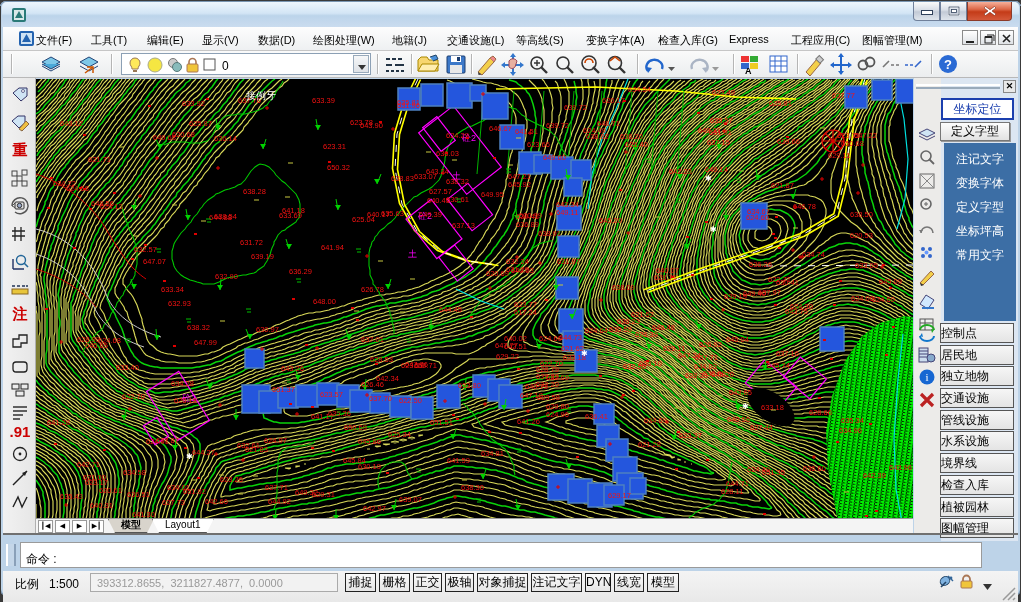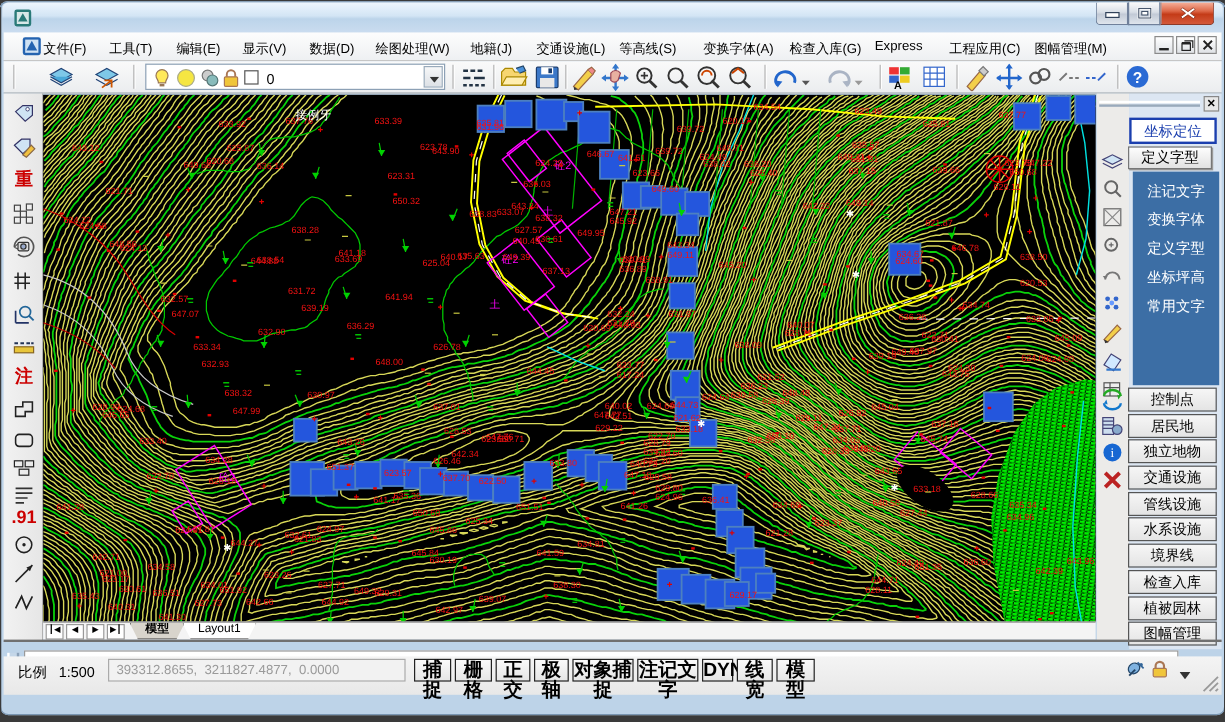--- a/index.html
+++ b/index.html
@@ -28,31 +28,31 @@
 #maparea { position:absolute; left:36px; top:78px; width:877px; height:439px; background:#000; overflow:hidden; }
 #righticons { position:absolute; left:914px; top:77px; width:27px; height:456px; background:#ecebe9; }
 .ric { position:absolute; left:3px; width:22px; height:22px; }
 #rpanel { position:absolute; left:941px; top:77px; width:77px; height:463px; background:#dce6f2; }
 #rpanel .grip { position:absolute; left:-25px; top:6px; width:84px; height:5px; border-top:2px solid #fff; border-bottom:2px solid #9ab; }
 #rpanel .xbtn { position:absolute; right:2px; top:2px; width:13px; height:13px; background:#e8e8e8; border:1px solid #888; font-size:9px; line-height:11px; text-align:center; font-weight:bold; }
 #bt1 { position:absolute; left:941px; top:97px; width:73px; height:22px; background:#fff; border:2px solid #1b3fae; color:#1b3fae; font-size:12px; text-align:center; line-height:18px; }
 #bt2 { position:absolute; left:940px; top:121px; width:70px; height:19px; background:linear-gradient(#fdfdfd,#e2e2e2); border:1px solid #777; box-shadow:1px 1px 0 #999; font-size:12px; text-align:center; line-height:17px; }
 #bluebox { position:absolute; left:944px; top:142px; width:72px; height:178px; background:#3c6ea5; }
 .bitem { position:absolute; left:0; width:72px; color:#fff; font-size:12px; text-align:center; }
-.pbtn { position:absolute; left:940px; width:74px; height:20px; background:linear-gradient(#f6f6f6,#e4e4e4); border:1px solid #555; font-size:12px; text-align:center; line-height:18px; }
+.pbtn { position:absolute; left:940px; width:74px; height:20px; background:linear-gradient(#f6f6f6,#e4e4e4); border:1px solid #555; font-size:12px; text-align:left; line-height:18px; }
 #tabstrip { position:absolute; left:36px; top:517px; width:877px; height:15px; background:#f4f4f4; border-top:1px solid #999; }
 .navb { position:absolute; top:1px; width:15px; height:13px; background:#fff; border:1px solid #999; font-size:7px; text-align:center; line-height:10px; }
 .tab { position:absolute; top:0; height:14px; font-size:10px; line-height:12px; padding:0 12px; border:1px solid #555; border-top:none; clip-path:polygon(0 0, 100% 0, calc(100% - 7px) 100%, 7px 100%); }
 #cmdedge { position:absolute; left:3px; top:532px; right:3px; height:2px; background:#707070; }
 #cmdwin { position:absolute; left:20px; top:541px; width:962px; height:26px; background:#fff; border:1px solid #9a9a9a; font-size:12px; padding:8px 0 0 5px; }
 #cmdgrip { position:absolute; left:6px; top:543px; width:10px; height:22px; border-left:2px solid #fff; border-right:2px solid #8aa0b8; background:#c4d6e8; }
-#statusbar { position:absolute; left:3px; top:546px; right:3px; height:32px; background:linear-gradient(#f4f4f4,#e8e8e8); font-size:12px; }
+#statusbar { position:absolute; left:3px; top:570px; right:3px; height:32px; background:linear-gradient(#f4f4f4,#e8e8e8); font-size:12px; }
 #statusbar .lbl { position:absolute; top:5px; color:#000; }
 #coordbox { position:absolute; left:87px; top:2px; width:248px; height:19px; background:#f2f2f2; border:1px solid #aaa; color:#9a9a9a; font-size:11px; padding:3px 0 0 6px; }
-.sbtn { position:absolute; top:2px; height:19px; background:linear-gradient(#fafafa,#e6e6e6); border:1px solid #222; text-align:center; line-height:17px; font-size:16px;font-weight:bold; }
+.sbtn { position:absolute; top:2px; height:19px; background:linear-gradient(#fafafa,#e6e6e6); border:1px solid #222; text-align:center; line-height:17px; font-size:12px; }
 #grip { position:absolute; right:2px; bottom:2px; width:14px; height:14px; }
 </style></head>
 <body>
 <div id="edgeL" style="position:absolute;left:0;top:6px;width:1px;height:590px;background:#3a3a3a;z-index:99"></div>
 <div id="edgeR" style="position:absolute;left:1020px;top:6px;width:1px;height:590px;background:#3a3a3a;z-index:99"></div>
 <div id="win">
  <div id="title">
   <svg id="ticon" viewBox="0 0 16 16">
         <rect x="1" y="1" width="14" height="14" rx="2" fill="#2a7a78"></rect>
         <rect x="3" y="3" width="10" height="10" fill="#d8e8e8"></rect>

